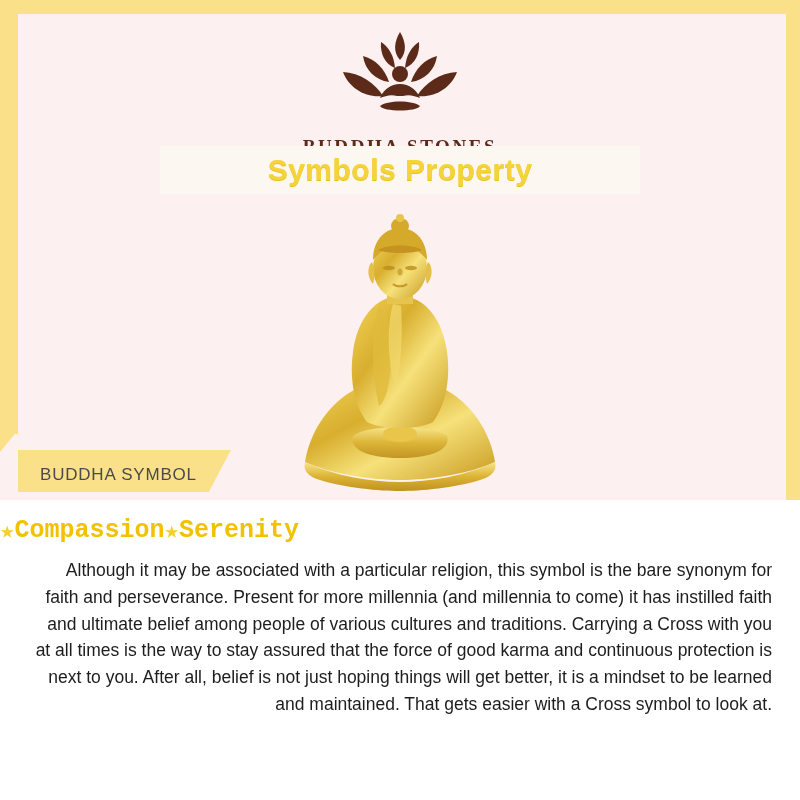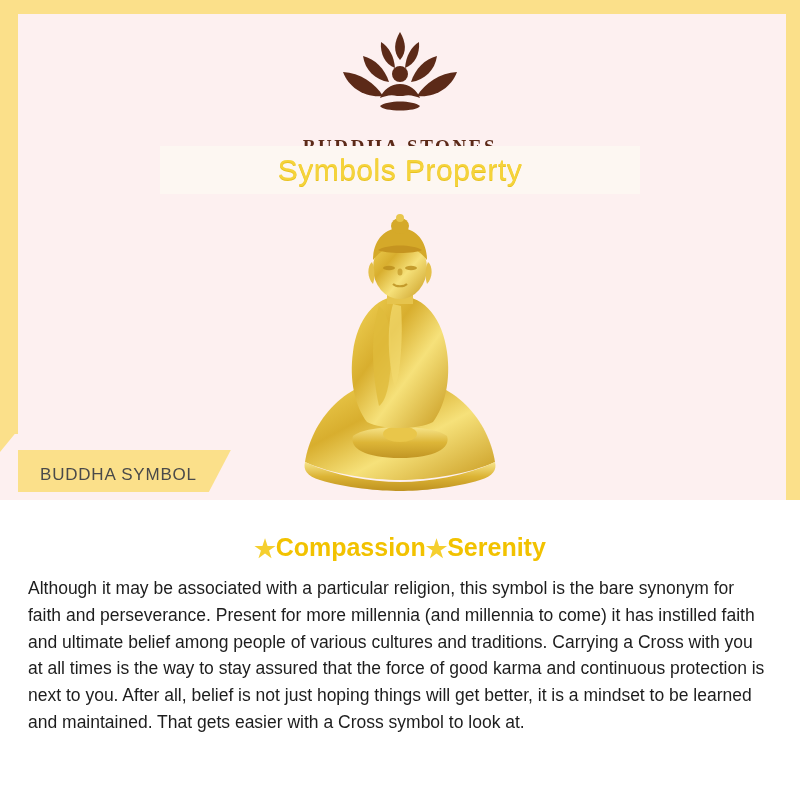--- a/index.html
+++ b/index.html
@@ -86,21 +86,21 @@
     left: 160px;
     width: 480px;
     height: 48px;
     background: #fdf7f2;
     display: flex;
     align-items: center;
     justify-content: center;
   }
   .title-text {
     font-size: 30px;
-    font-weight: normal;
+    font-weight: bold;
     color: #f5d33b;
     letter-spacing: 0.5px;
     text-shadow: 0 1px 0 #e8c220;
   }
 
   
   .buddha-area {
     position: absolute;
     top: 200px;
     left: 0;
@@ -132,38 +132,39 @@
   
   .content-panel {
     position: absolute;
     left: 0;
     top: 500px;
     width: 800px;
     height: 290px;
     background: #ffffff;
   }
   .headline {
-    margin-top: 33px;
-    text-align: center;
+    margin-top: 16px;
+    text-align: left;
     font-size: 25px;
     font-weight: bold;
     color: #f2c200;
+    font-family: Liberation Mono, monospace;
   }
   .headline .star {
     color: #f5cf2e;
     font-size: 24px;
     vertical-align: -1px;
   }
   .body-copy {
     margin: 12px 28px 0 28px;
     font-size: 17.5px;
     line-height: 1.53;
     color: #1d1d1d;
     font-family: "Liberation Sans", sans-serif;
-    text-align: left;
+    text-align: right;
   }
 </style>
 </head>
 <body>
 
 <div class="page">
 
   <div class="corner-tl2"></div>
   <div class="band-left"></div>
   <div class="notch-left"></div>

